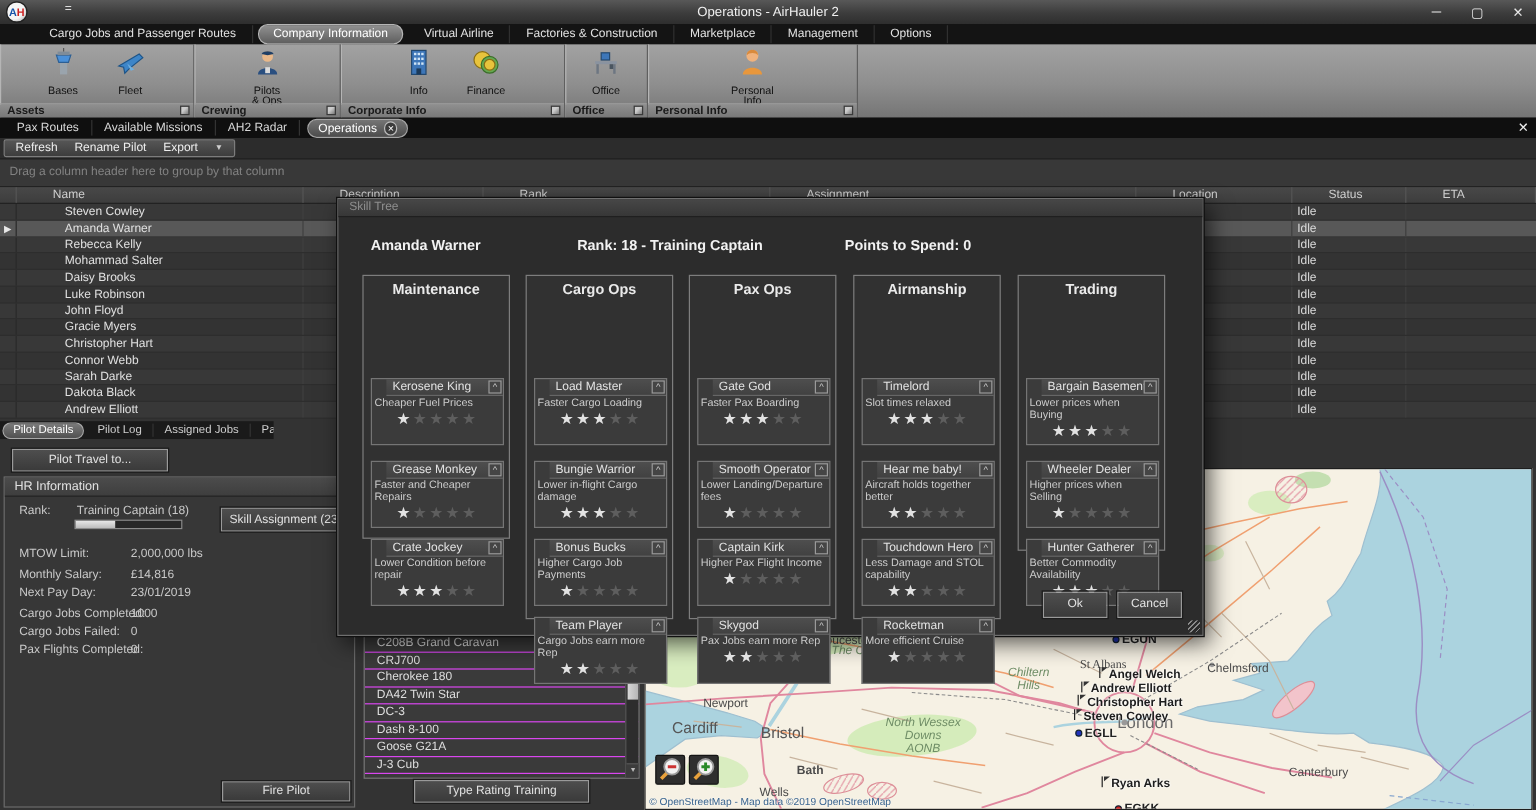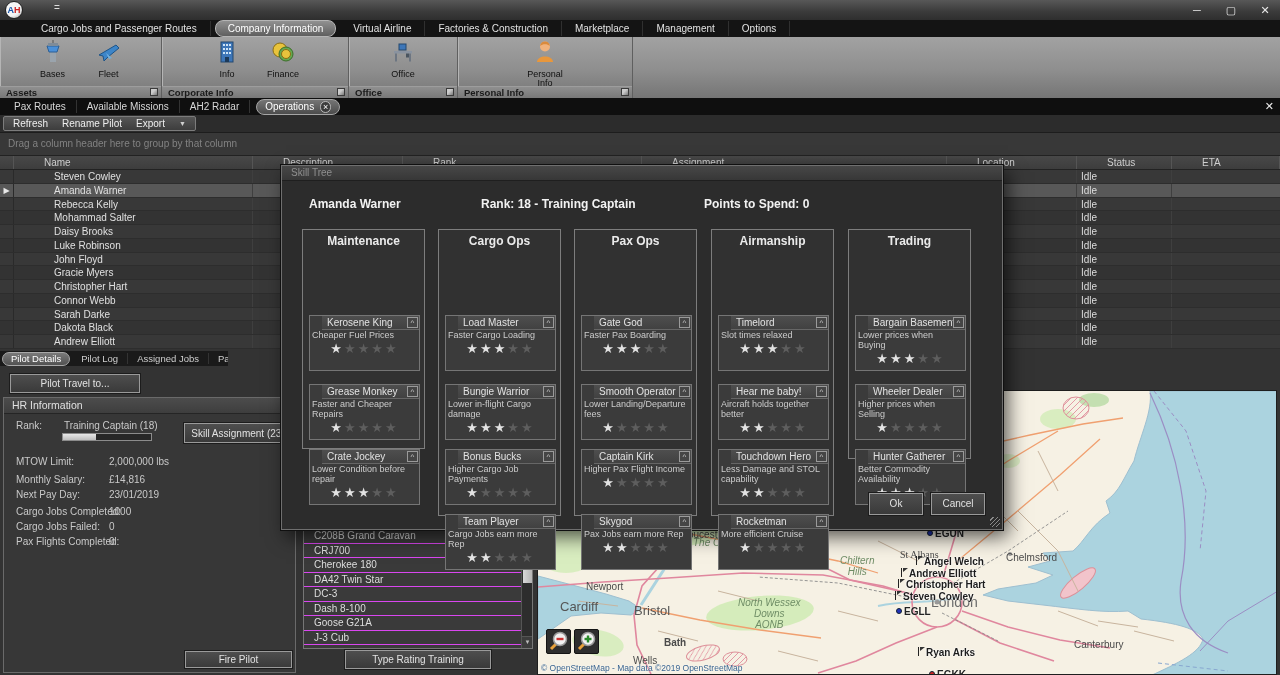--- a/index.html
+++ b/index.html
@@ -139,20 +139,21 @@
   #dlg-ok { left:587px; } #dlg-cancel { left:649px; }
   #dlg-grip { position:absolute; right:2px; bottom:2px; width:10px; height:10px;
     background:repeating-linear-gradient(135deg,transparent 0 2px,#8a8a8a 2px 3px); }
 </style>
 </head>
 <body>
 
 <div id="titlebar" class="abs">
   <div id="app-logo"><b class="a">A</b><b class="h">H</b></div>
   <span id="qat">=</span>
+  <div id="win-title">Operations - AirHauler 2</div>
   <div class="winbtns">
     <span class="winbtn">─</span>
     <span class="winbtn">▢</span>
     <span class="winbtn">✕</span>
   </div>
 </div>
 
 <div id="menubar" class="abs">
     <div class="menutab">Cargo Jobs and Passenger Routes</div>
     <div class="menutab sel">Company Information</div>
@@ -176,20 +177,35 @@
         </div>
         <div class="ritem">
           <span class="ricon"><svg width="26" height="26" viewBox="0 0 26 26">
               <path d="M3,16 L20,6 L23,9 L12,18 L8,22 L7,17 Z" fill="#3d85c8" stroke="#1d5488"></path>
               <path d="M10,14 L16,19 L13,20 Z" fill="#6fb0e0"></path>
             </svg></span>
           <div class="rlabel">Fleet</div>
         </div>
       </div>
       <div class="rgroup-label">Assets<span class="launcher"></span></div>
+    </div>
+    <div class="rgroup" style="width: 122px;">
+      <div class="rgroup-items">
+        <div class="ritem">
+          <span class="ricon"><svg width="26" height="26" viewBox="0 0 26 26">
+              <circle cx="13" cy="8" r="4.5" fill="#e8b88a"></circle>
+              <path d="M8,6 C9,3 17,3 18,6 L13,7 Z" fill="#1f3f66"></path>
+              <path d="M5,23 C5,16 21,16 21,23 Z" fill="#2a4f80"></path>
+              <rect x="11" y="17" width="4" height="5" fill="#dcdcdc"></rect>
+            </svg></span>
+          <div class="rlabel">Pilots
+&amp; Ops</div>
+        </div>
+      </div>
+      <div class="rgroup-label">Crewing<span class="launcher"></span></div>
     </div>
     <div class="rgroup" style="width: 187px;">
       <div class="rgroup-items">
         <div class="ritem">
           <span class="ricon"><svg width="26" height="26" viewBox="0 0 26 26">
               <rect x="7" y="3" width="12" height="20" fill="#3d76b8" stroke="#24496f"></rect>
               <g fill="#cfe4f5">
                 <rect x="9" y="5" width="2" height="2"></rect>
                 <rect x="12" y="5" width="2" height="2"></rect>
                 <rect x="15" y="5" width="2" height="2"></rect>
@@ -208,21 +224,21 @@
           <span class="ricon"><svg width="26" height="26" viewBox="0 0 26 26">
               <circle cx="10" cy="11" r="7" fill="#e8c33c" stroke="#8a6d14"></circle>
               <circle cx="16" cy="15" r="7" fill="#66a84f" stroke="#3c6e2a"></circle>
               <circle cx="16" cy="15" r="4.5" fill="#e8c33c" stroke="#8a6d14"></circle>
             </svg></span>
           <div class="rlabel">Finance</div>
         </div>
       </div>
       <div class="rgroup-label">Corporate Info<span class="launcher"></span></div>
     </div>
-    <div class="rgroup" style="width: 109px;">
+    <div class="rgroup" style="width: 69px;">
       <div class="rgroup-items">
         <div class="ritem">
           <span class="ricon"><svg width="26" height="26" viewBox="0 0 26 26">
               <rect x="4" y="12" width="18" height="2.5" fill="#8a93a0"></rect>
               <rect x="5" y="14.5" width="2" height="8" fill="#6d7682"></rect>
               <rect x="19" y="14.5" width="2" height="8" fill="#6d7682"></rect>
               <rect x="9" y="5" width="7" height="6" fill="#3d76b8" stroke="#24496f"></rect>
               <rect x="16" y="14.5" width="3" height="4" fill="#4a5560"></rect>
             </svg></span>
           <div class="rlabel">Office</div>

